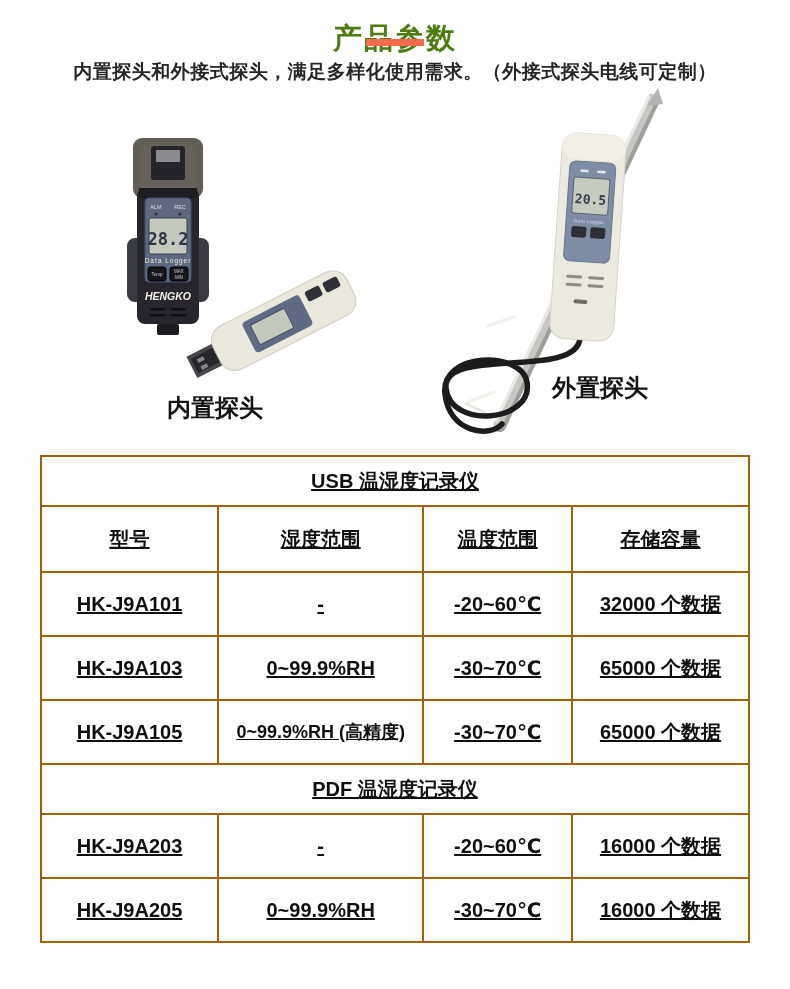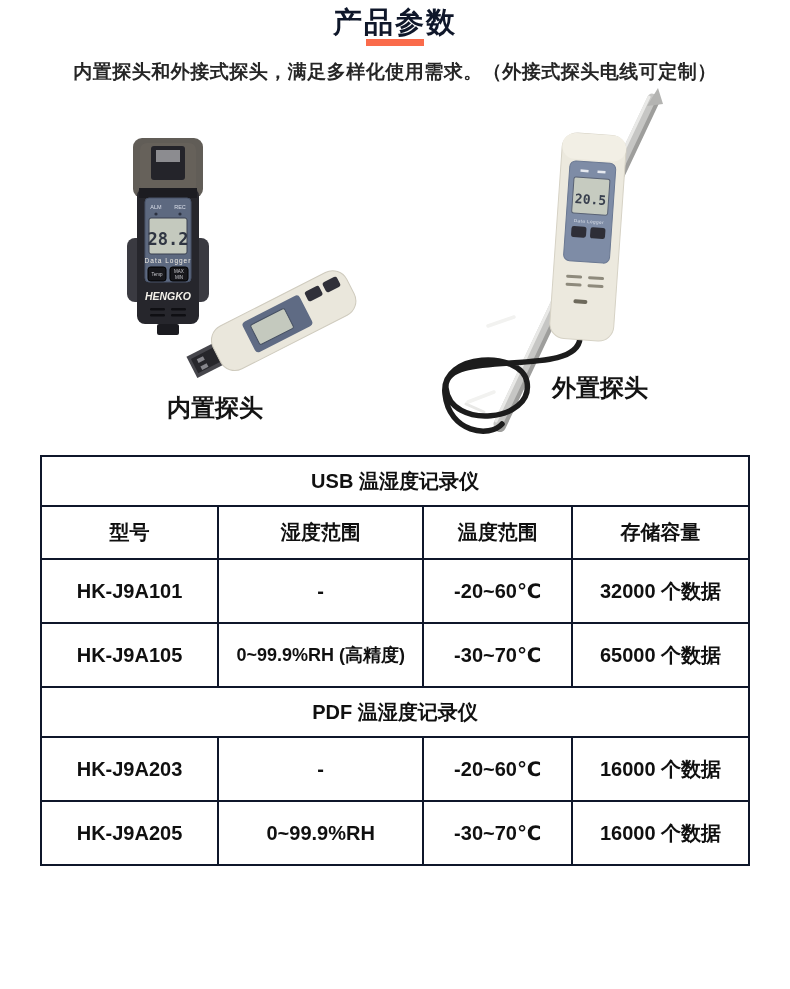--- a/index.html
+++ b/index.html
@@ -1,22 +1,22 @@
 <!DOCTYPE html>
 <html><head>
 <meta charset="utf-8">
 <style>
   html,body{margin:0;padding:0;background:#ffffff;}
   .page{
     position:relative;width:790px;height:989px;background:#ffffff;
     font-family:"Liberation Sans","DejaVu Sans",sans-serif;overflow:hidden;
   }
   .page-title{
-    position:absolute;top:3px;left:0;width:100%;text-align:center;
-    font-size:29px;font-weight:700;color:#0f172a;letter-spacing:2px;margin:0;
+    position:absolute;top:19px;left:0;width:100%;text-align:center;
+    font-size:29px;font-weight:700;color:#4d7c0f;letter-spacing:2px;margin:0;
   }
   .title-underline{
     position:absolute;top:39px;left:366px;width:58px;height:7px;background:#FA6B4B;
   }
   .subtitle{
     position:absolute;top:59px;left:0;width:100%;text-align:center;
     font-size:19px;font-weight:700;color:#262626;margin:0;letter-spacing:.5px;
   }
   .fig-left-svg{position:absolute;left:103px;top:110px;}
   .fig-right-svg{position:absolute;left:430px;top:86px;}
@@ -24,30 +24,30 @@
     position:absolute;width:220px;text-align:center;
     font-size:24px;font-weight:700;color:#141414;margin:0;
   }
   .caption-left{left:105px;top:392px;}
   .caption-right{left:490px;top:372px;}
   .spec-table{
     position:absolute;left:40px;top:455px;width:710px;
     border-collapse:collapse;table-layout:fixed;
   }
   .spec-table td,.spec-table th{
-    border:2px solid #0f172a;text-align:center;vertical-align:middle;
+    border:2px solid #a16207;text-align:center;vertical-align:middle;
     font-weight:700;color:#101010;font-size:20px;padding:0;
-    white-space:nowrap;overflow:hidden;
+    white-space:nowrap;overflow:hidden;text-decoration:underline;
   }
   .col-model{width:25%;}
   .col-humidity{width:29%;}
   .col-temp{width:21%;}
   .col-capacity{width:25%;}
   tr.r-section{height:50px;}
-  tr.r-head{height:53px;}
+  tr.r-head{height:66px;}
   tr.r-data{height:64px;}
   td.small-cell{font-size:18px;}
   svg text{font-family:"Liberation Sans","DejaVu Sans",sans-serif;}
   svg text.lcd{font-family:"DejaVu Sans Mono","Liberation Mono",monospace;}
 </style>
 </head>
 <body>
 
 <div class="page">
 
@@ -165,20 +165,26 @@
         <th>温度范围</th>
         <th>存储容量</th>
       </tr>
       <tr class="r-data">
         <td>HK-J9A101</td>
         <td>-</td>
         <td>-20~60℃</td>
         <td>32000 个数据</td>
       </tr>
       <tr class="r-data">
+        <td>HK-J9A103</td>
+        <td>0~99.9%RH</td>
+        <td>-30~70℃</td>
+        <td>65000 个数据</td>
+      </tr>
+      <tr class="r-data">
         <td>HK-J9A105</td>
         <td class="small-cell">0~99.9%RH (高精度)</td>
         <td>-30~70℃</td>
         <td>65000 个数据</td>
       </tr>
       <tr class="r-section">
         <td colspan="4">PDF 温湿度记录仪</td>
       </tr>
       <tr class="r-data">
         <td>HK-J9A203</td>

